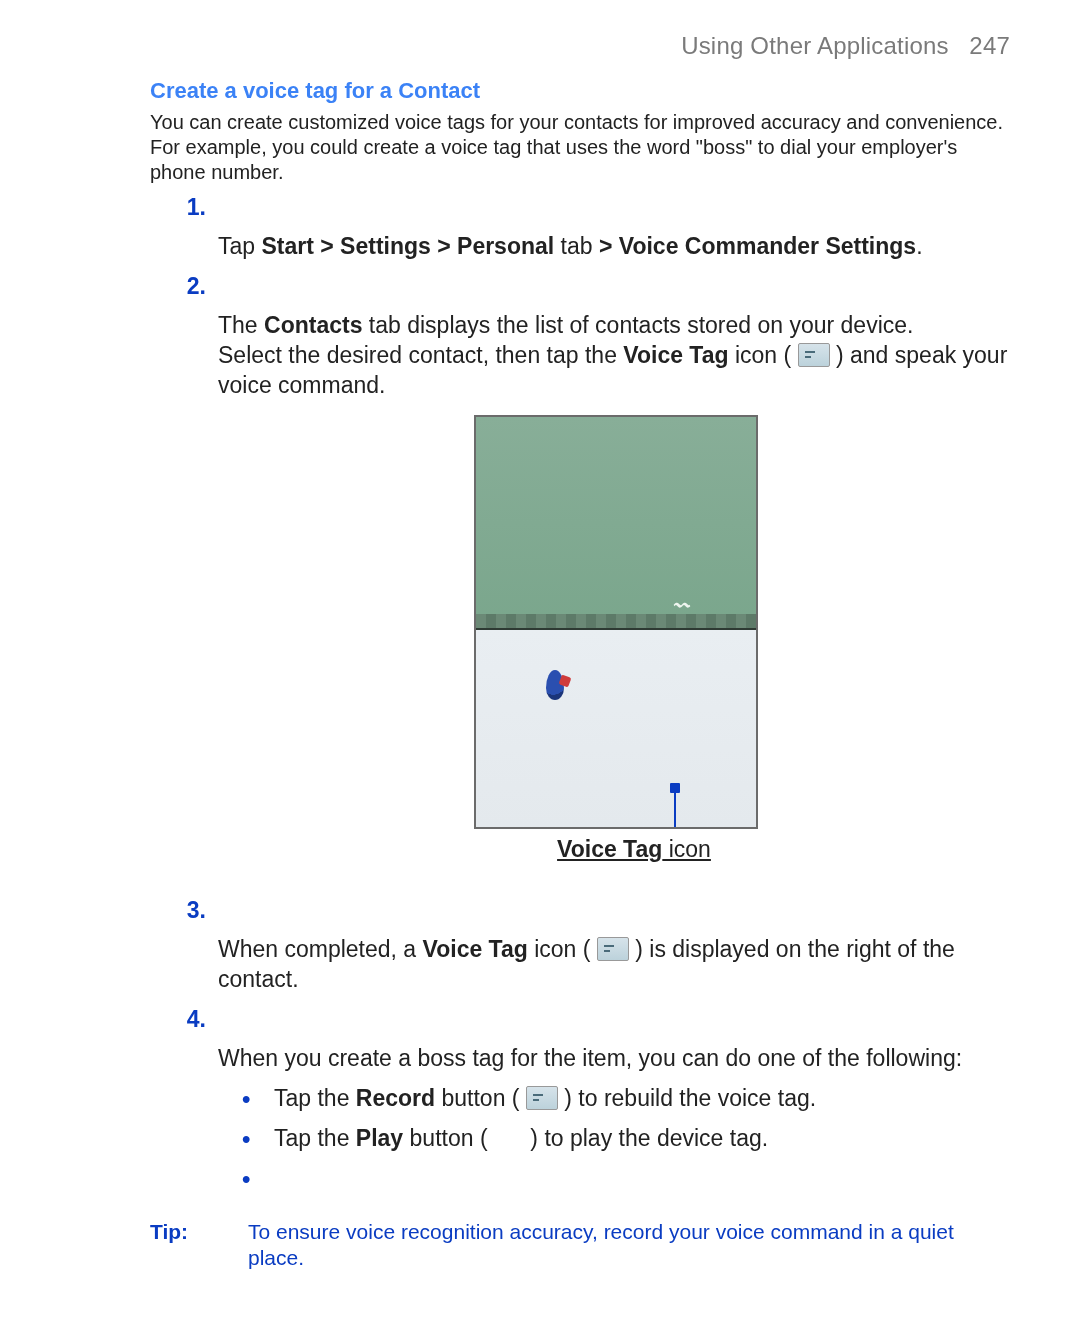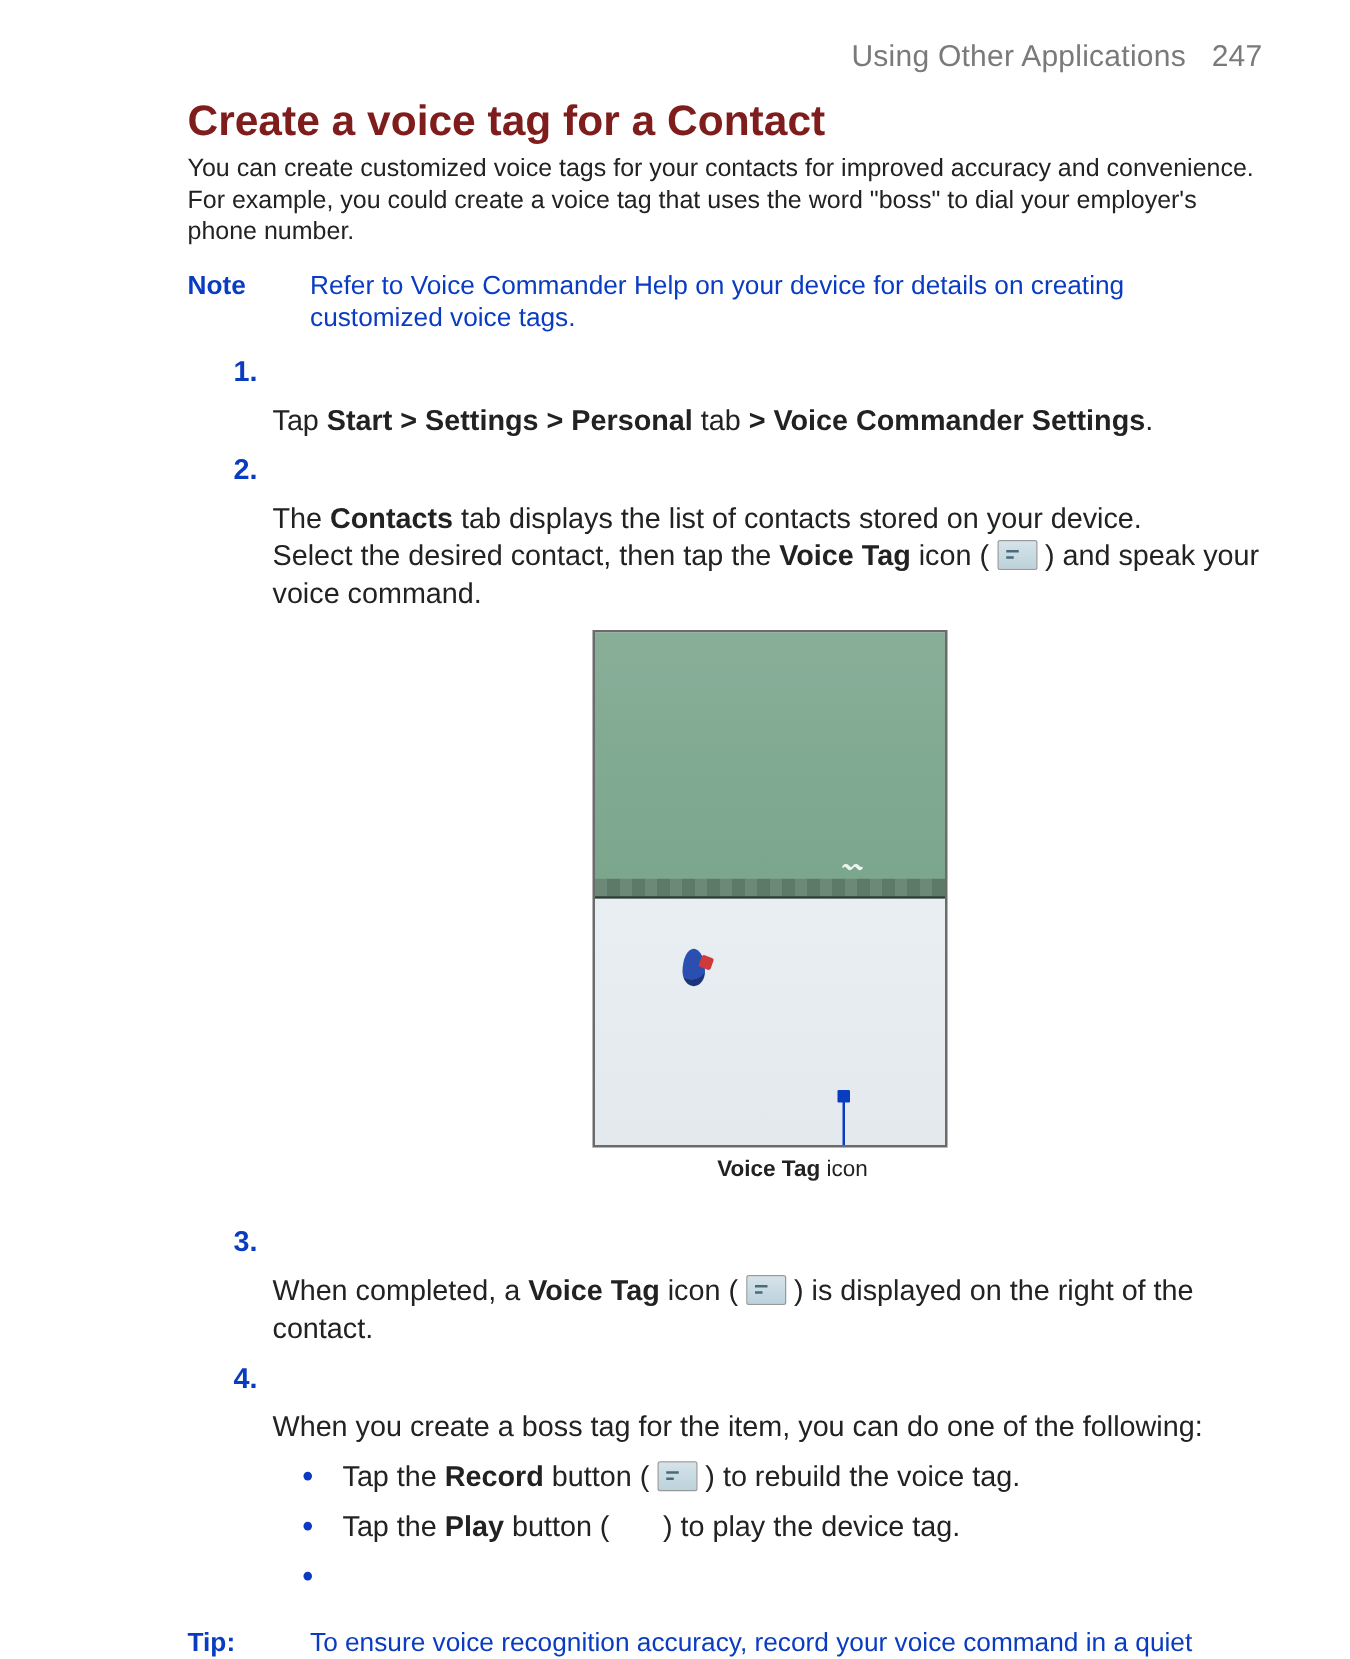--- a/index.html
+++ b/index.html
@@ -17,23 +17,23 @@
     position: relative;
   }
   .running-head {
     text-align: right;
     color: #7a7a7a;
     font-size: 24px;
     margin-bottom: 18px;
     letter-spacing: 0.2px;
   }
   .section-title {
-    color: #7f1d1d;
+    color: #3b82f6;
     font-weight: 700;
-    font-size: 34px;
+    font-size: 22px;
     margin: 4px 0 6px 80px;
   }
   .intro {
     font-size: 20px;
     line-height: 1.25;
     margin-left: 80px;
     margin-right: 4px;
   }
   .note-row, .tip-row {
     display: flex;
@@ -180,22 +180,23 @@
   .callout-line {
     position: absolute;
     right: 80px;
     bottom: 0;
     width: 2px;
     height: 36px;
     background: #0a3cc2;
   }
   .figure-caption {
     text-align: center;
-    font-size: 18px;
+    font-size: 23px;
     margin: 6px 0 22px 40px;
+    text-decoration: underline;
   }
   ul.sub {
     list-style: none;
     padding: 0;
     margin: 10px 0 6px 0;
   }
   ul.sub > li {
     display: flex;
     gap: 18px;
     margin: 0 0 10px 24px;
@@ -218,24 +219,20 @@
   <div class="running-head">
     <span>Using Other Applications</span>
     &nbsp;
     <span>247</span>
   </div>
 
   <div class="section-title">Create a voice tag for a Contact</div>
 
   <div class="intro">You can create customized voice tags for your contacts for improved accuracy and convenience.  For  example, you could create a voice tag that uses the word "boss" to dial your employer's phone number.</div>
 
-  <div class="note-row">
-    <div class="note-label">Note</div>
-    <div class="note-body">Refer to  Voice Commander Help on your device for details on creating customized voice tags.</div>
-  </div>
 
   <ol class="steps">
 
     <li>
       <span class="num">1.</span>
       <span class="body">
         <span>Tap </span><span class="bold">Start &gt; Settings &gt; Personal</span><span> tab </span><span class="bold">&gt; Voice Commander Settings</span><span>.</span>
       </span>
     </li>
 

